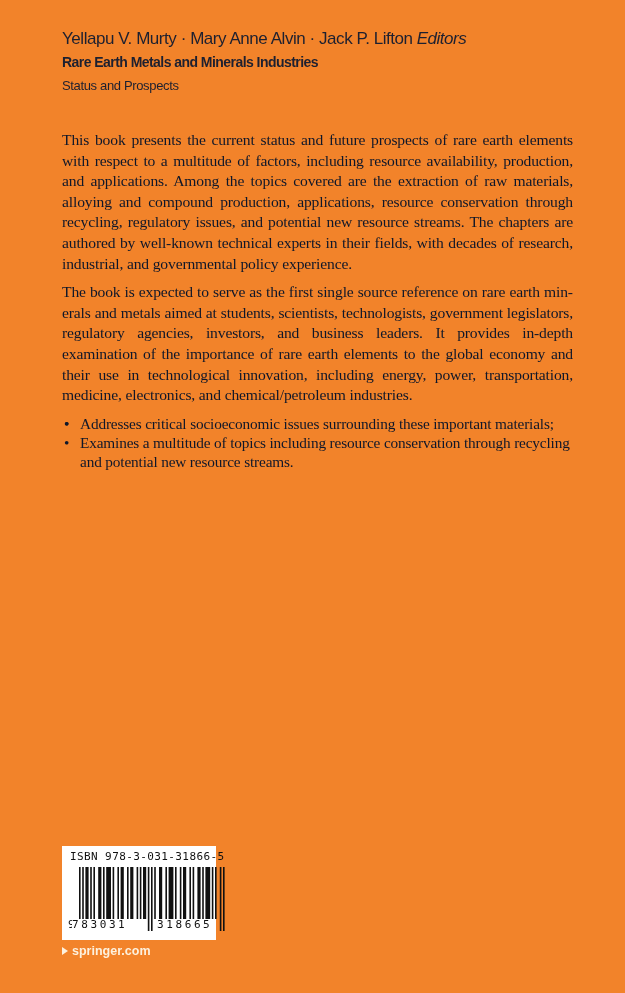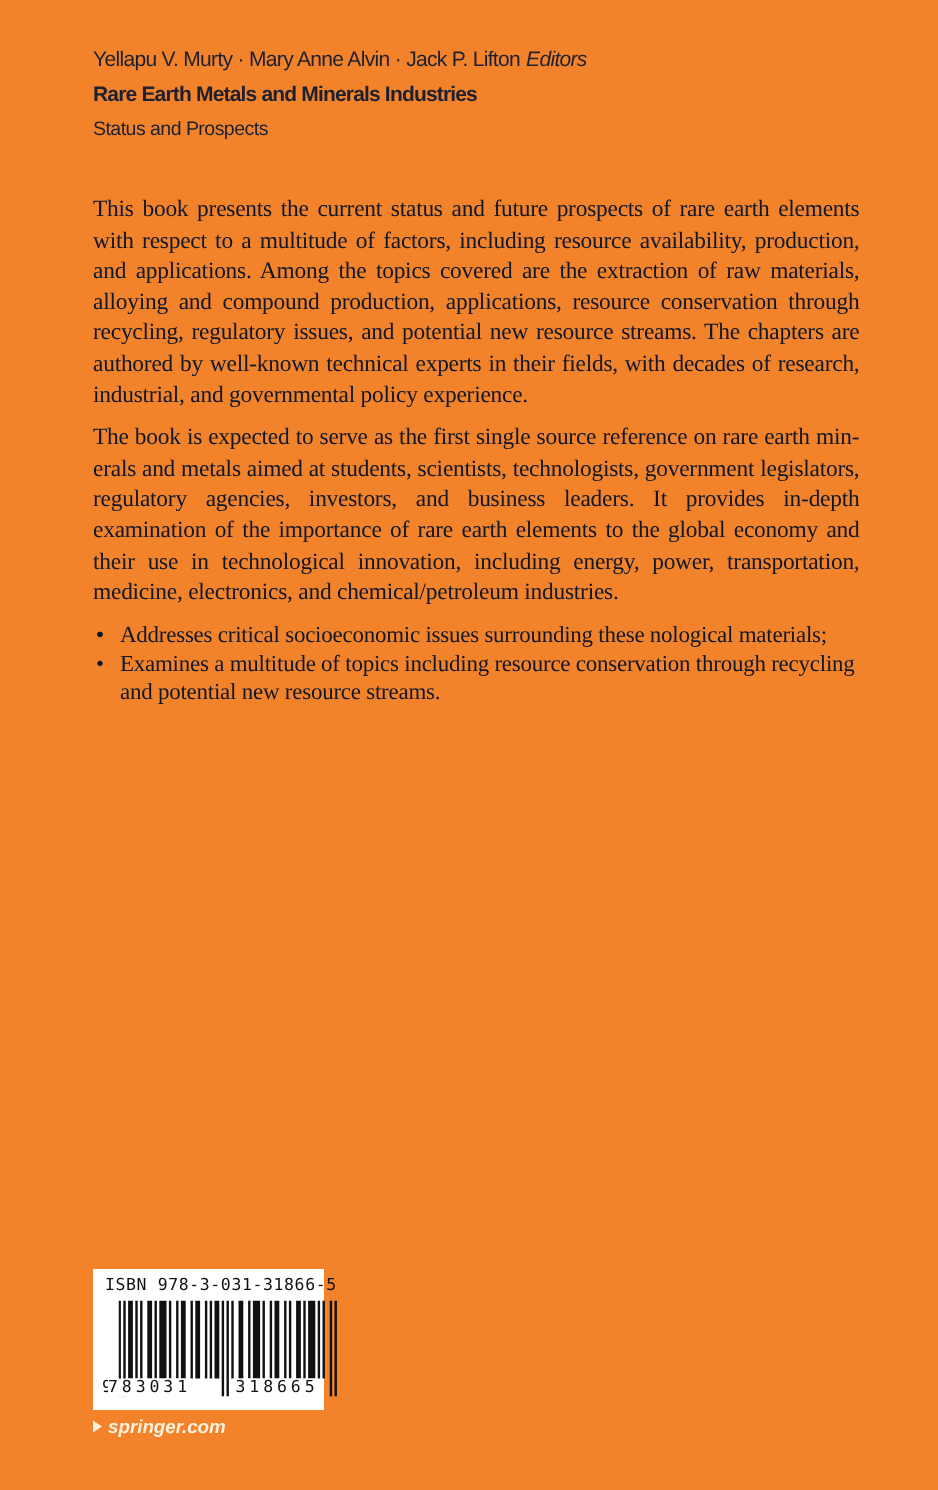--- a/index.html
+++ b/index.html
@@ -15,21 +15,21 @@
     font-family: "Liberation Serif", "DejaVu Serif", serif;
   }
   .header {
     position: absolute;
     left: 62px;
     top: 30px;
     color: #1d2030;
     font-family: "Liberation Sans", "DejaVu Sans", sans-serif;
   }
   .editors {
-    font-size: 14px;
+    font-size: 17px;
     line-height: 18px;
     letter-spacing: -0.45px;
     white-space: nowrap;
   }
   .editors .role {
     font-style: italic;
     margin-left: 4px;
   }
   .title {
     font-size: 14px;
@@ -120,21 +120,20 @@
     position: absolute;
     left: 62px;
     top: 944px;
     color: #fdf1de;
     font-family: "Liberation Sans", "DejaVu Sans", sans-serif;
     font-size: 12.5px;
     font-weight: bold;
     display: flex;
     align-items: center;
     gap: 4px;
-    font-style: italic;
   }
   .springer .arrow {
     display: inline-block;
     width: 0; height: 0;
     border-left: 6px solid #fdf1de;
     border-top: 4px solid transparent;
     border-bottom: 4px solid transparent;
   }
 </style>
 </head>
@@ -144,21 +143,21 @@
   <div class="editors"><span>Yellapu V. Murty · Mary Anne Alvin · Jack P. Lifton</span><span class="role">Editors</span></div>
   <div class="title">Rare Earth Metals and Minerals Industries</div>
   <div class="subtitle">Status and Prospects</div>
 </div>
 
 <div class="body-text">
   <p>This book presents the current status and future prospects of rare earth elements with respect to a multitude of factors, including resource availability, production, and applications. Among the topics covered are the extraction of raw materials, alloying and compound production, applications, resource conservation through recycling, regulatory issues, and potential new resource streams. The chapters are authored by well-known technical experts in their fields, with decades of research, industrial, and governmental policy experience.</p>
   <p>The book is expected to serve as the first single source reference on rare earth min­erals and metals aimed at students, scientists, technologists, government legislators, regulatory agencies, investors, and business leaders. It provides in-depth examination of the importance of rare earth elements to the global economy and their use in tech­nological innovation, including energy, power, transportation, medicine, electronics, and chemical/petroleum industries.</p>
   <ul class="bullets">
     <li><span class="dot">•</span></li>
-    <li><span class="dot">•</span><span>Addresses critical socioeconomic issues surrounding these nological materials;</span></li>
+    <li><span class="dot">•</span><span>Addresses critical socioeconomic issues surrounding these important materials;</span></li>
     <li><span class="dot">•</span><span>Examines a multitude of topics including resource conservation through recycling and potential new resource streams.</span></li>
   </ul>
 </div>
 
 <div class="barcode-box">
   <div class="isbn-text">ISBN 978-3-031-31866-5</div>
   <svg class="bars" viewBox="0 0 146 64" preserveAspectRatio="none">
     <g fill="#111">
       <rect x="0" y="0" width="1.6" height="64"></rect>
       <rect x="3.2" y="0" width="1.6" height="64"></rect>

